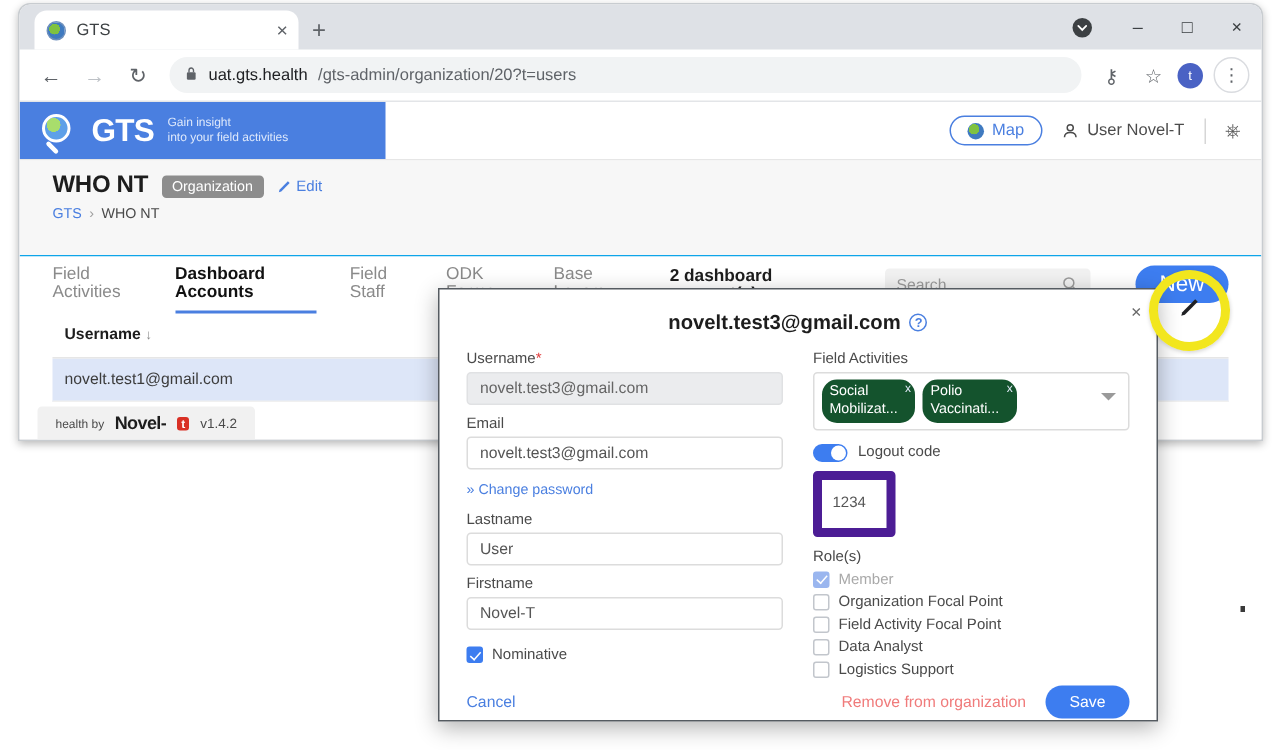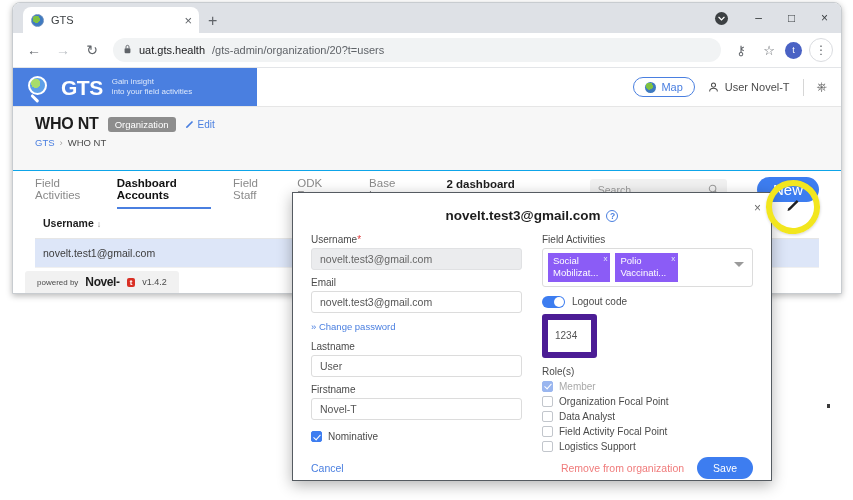--- a/index.html
+++ b/index.html
@@ -228,21 +228,21 @@
   }
   .cb.on.soft{background:#9ab6ef;border-color:#9ab6ef;}
   .cblabel{font-size:10px;color:#4a4a4a;}
   .cblabel.muted{color:#a9a9a9;}
   .multiselect{
     width:100%;min-height:38px;border:1px solid #dcdcdc;border-radius:3px;
     display:flex;align-items:flex-start;gap:5px;padding:4px 5px;box-sizing:border-box;
     position:relative;background:#fff;cursor:pointer;
   }
   .chip{
-    background:#8b5cf6;color:#fff;font-size:9.5px;border-radius:0;
+    background:#14532d;color:#fff;font-size:9.5px;border-radius:10px;
     padding:2px 12px 3px 5px;position:relative;line-height:1.25;
     max-width:64px;
   }
   .chip .cx{position:absolute;right:3px;top:1px;font-size:8px;color:#e4ecfb;cursor:pointer;}
   .caret{
     position:absolute;right:8px;top:13px;width:0;height:0;
     border-left:5px solid transparent;border-right:5px solid transparent;
     border-top:5px solid #9a9a9a;
   }
   .togglerow{display:flex;align-items:center;gap:7px;margin:9px 0 6px;}
@@ -423,21 +423,21 @@
             <td>novelt.te</td>
             <td class="pencil-cell"></td>
           </tr>
         </tbody>
       </table>
     </div>
 
   </div>
 
   <div class="footer-badge">
-    <span class="pb">powered by</span>
+    <span class="pb">health by</span>
     <span class="nv">Novel-</span>
     <span class="tmark">t</span>
     <span class="ver">v1.4.2</span>
   </div>
 </div>
 
 <div class="modal">
   <div class="modal-head">
     <span class="modal-title">
       <span>novelt.test3@gmail.com</span>
@@ -500,25 +500,25 @@
       <div class="cbrow">
         <span class="cb on soft"></span>
         <span class="cblabel muted">Member</span>
       </div>
       <div class="cbrow">
         <span class="cb"></span>
         <span class="cblabel">Organization Focal Point</span>
       </div>
       <div class="cbrow">
         <span class="cb"></span>
-        <span class="cblabel">Data Analyst</span>
+        <span class="cblabel">Field Activity Focal Point</span>
       </div>
       <div class="cbrow">
         <span class="cb"></span>
-        <span class="cblabel">Field Activity Focal Point</span>
+        <span class="cblabel">Data Analyst</span>
       </div>
       <div class="cbrow">
         <span class="cb"></span>
         <span class="cblabel">Logistics Support</span>
       </div>
     </div>
   </div>
 
   <div class="modal-foot">
     <span class="cancel">Cancel</span>

